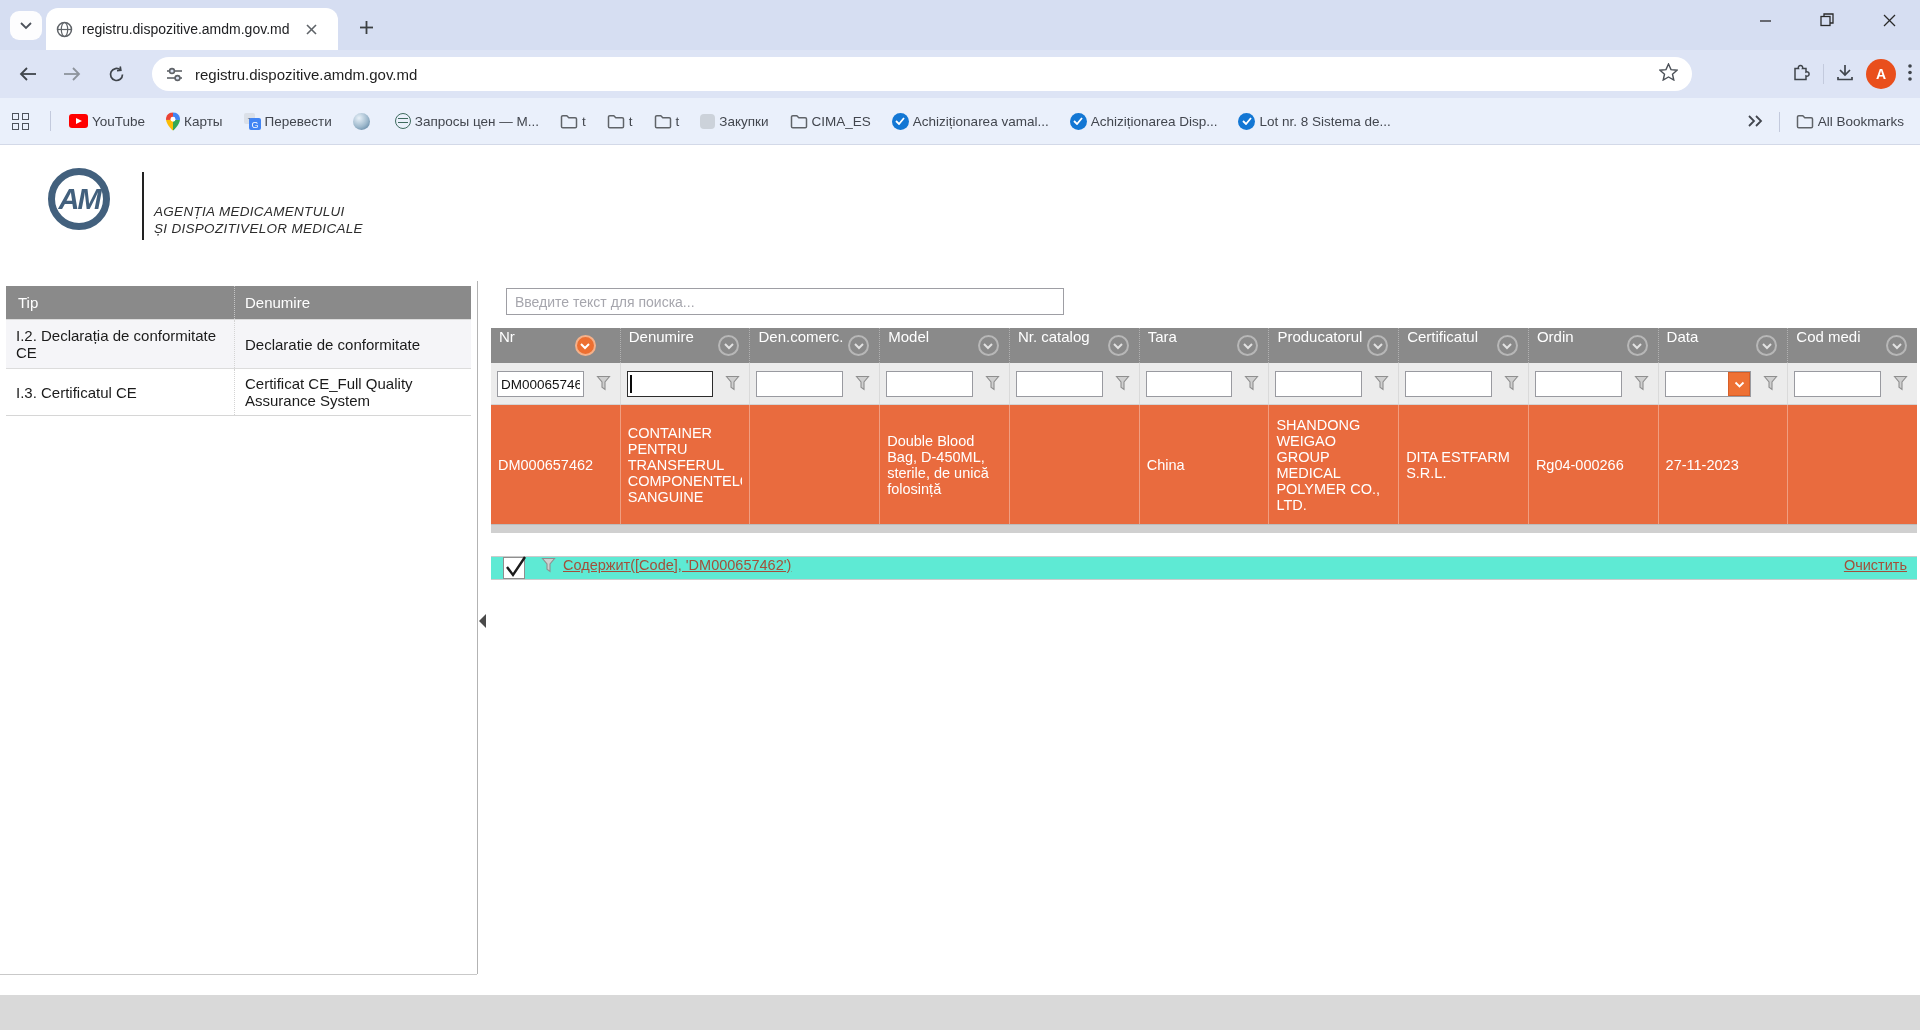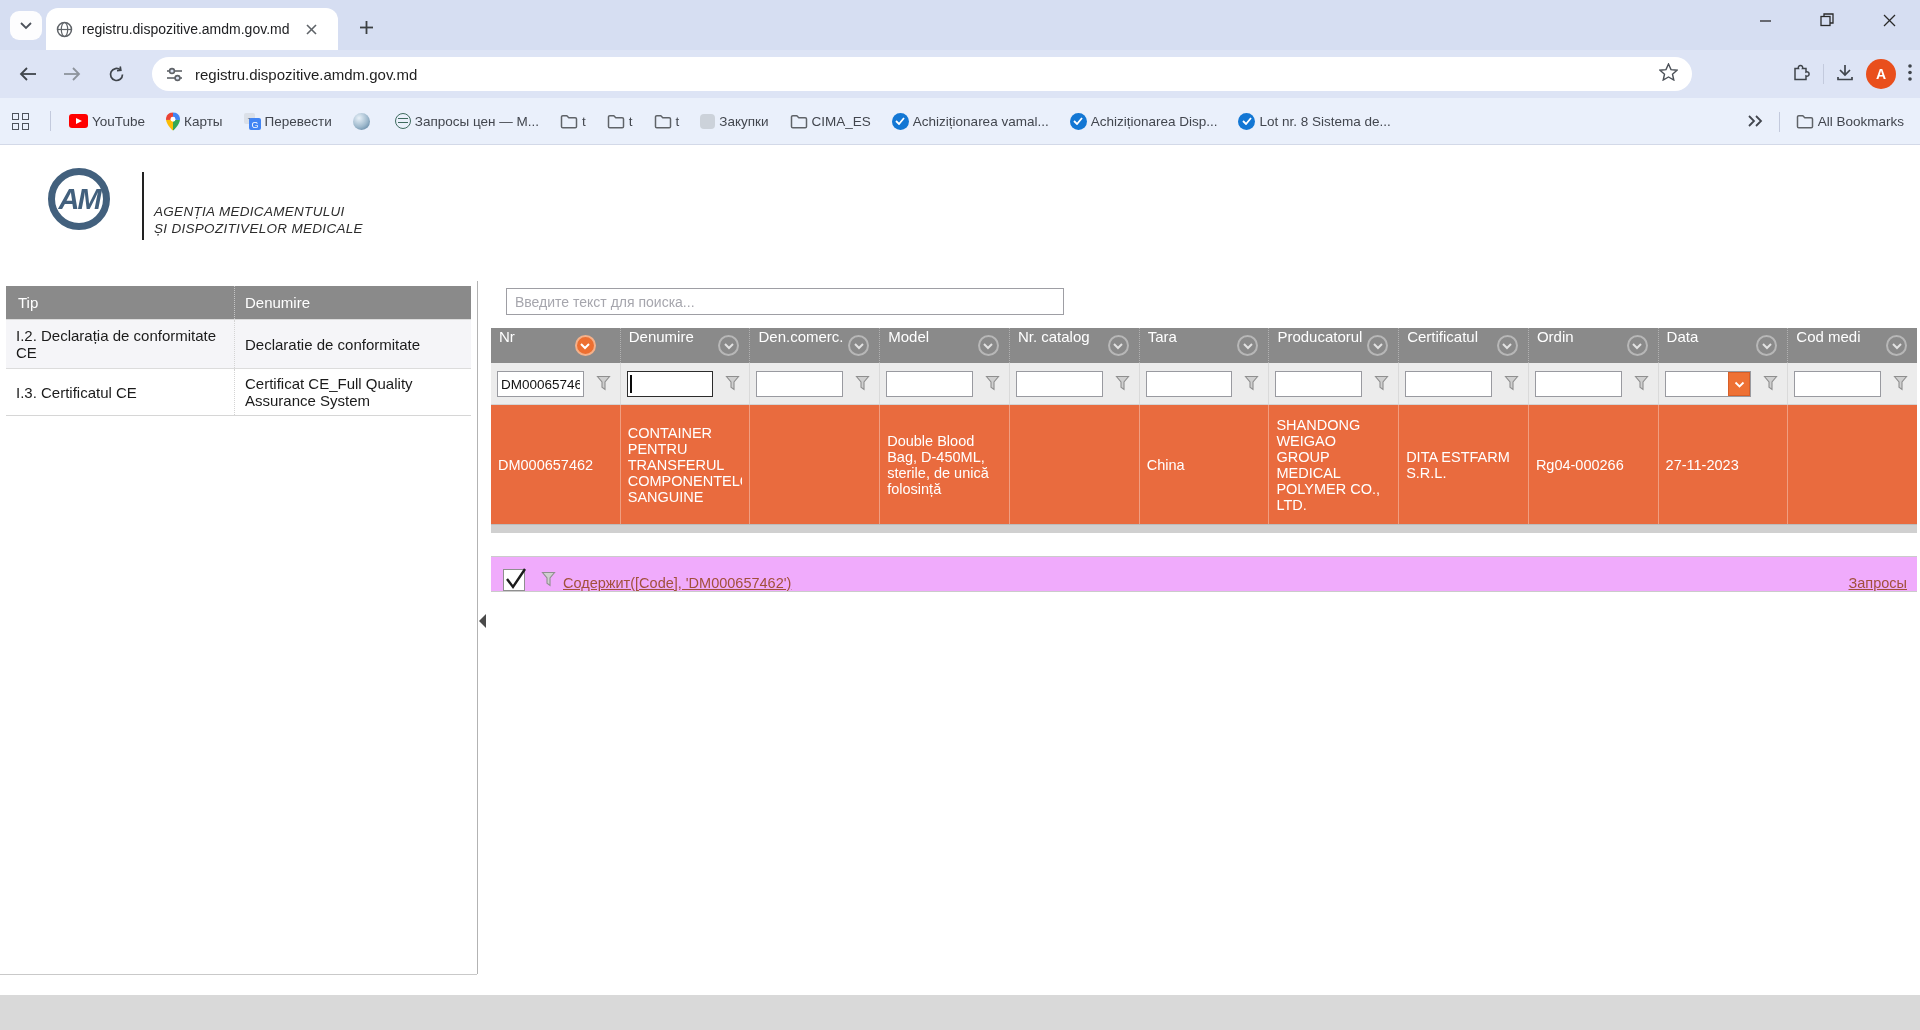--- a/index.html
+++ b/index.html
@@ -85,21 +85,21 @@
   .caret { position:absolute; left:9px; top:12px; width:2px; height:18px; background:#0a0a0a; }
   .fr-funnel { position:absolute; right:9px; top:12px; }
   .combo-btn { position:absolute; right:37px; top:9px; width:22px; height:24px; background:#ee7134; border:1px solid #d85f27; display:flex; align-items:center; justify-content:center; }
 
   .data-row { display:flex; background:#e96b3e; color:#fff; height:119px; }
   .dr-cell { flex:1; display:flex; align-items:center; padding:6px 7px; font-size:14.5px; line-height:16px; overflow:hidden; }
   .dr-cell + .dr-cell { border-left:1px solid rgba(255,255,255,0.35); }
   .dr-cell span { overflow:hidden; }
   .grid-bottom-strip { height:9px; background:#d0d0d0; border-top:1px solid #bcbcbc; }
 
-  .filter-bar { position:absolute; left:491px; top:410px; width:1426px; height:36px; background:#f0abfc; border-top:1px solid #cbcbcb; border-bottom:1px solid #cbcbcb; display:flex; align-items:flex-end; }
+  .filter-bar { position:absolute; left:491px; top:410px; width:1426px; height:24px; background:#5eead4; border-top:1px solid #cbcbcb; border-bottom:1px solid #cbcbcb; display:flex; align-items:flex-start; }
   .fb-checkbox { margin-left:12px; width:22px; height:22px; background:#fff; border:1px solid #8f8f8f; position:relative; }
   .fb-checkbox svg { position:absolute; left:-1px; top:-4px; }
   .fb-funnel { margin-left:16px; }
   .fb-link { margin-left:7px; color:#a2503b; text-decoration:underline; font-size:14.5px; }
   .fb-clear { margin-left:auto; margin-right:10px; color:#a2503b; text-decoration:underline; font-size:14.5px; }
 
   .bottom-bar { position:absolute; left:0; bottom:0; width:1920px; height:35px; background:#d9d9d9; }
 </style>
 </head>
 <body>
@@ -566,18 +566,18 @@
   <div class="filter-bar">
     <span class="fb-checkbox">
       <svg width="26" height="26">
           <polyline points="4,13 10,21 22,3" fill="none" stroke="#1c1c1c" stroke-width="2.4"></polyline>
         </svg>
     </span>
     <span class="fb-funnel"><svg width="15" height="16" viewBox="0 0 15 16">
           <path d="M1.5,1.5 h12 l-4.5,5.5 v7.5 l-3,-2.2 v-5.3 Z" fill="#cfcfcf" stroke="#8f8f8f" stroke-width="1.1"></path>
         </svg></span>
     <a class="fb-link" href="#">Содержит([Code], 'DM000657462')</a>
-    <a class="fb-clear" href="#">Запросы</a>
+    <a class="fb-clear" href="#">Очистить</a>
   </div>
 
 </div>
 
 <div class="bottom-bar"></div>
 
 </body></html>

